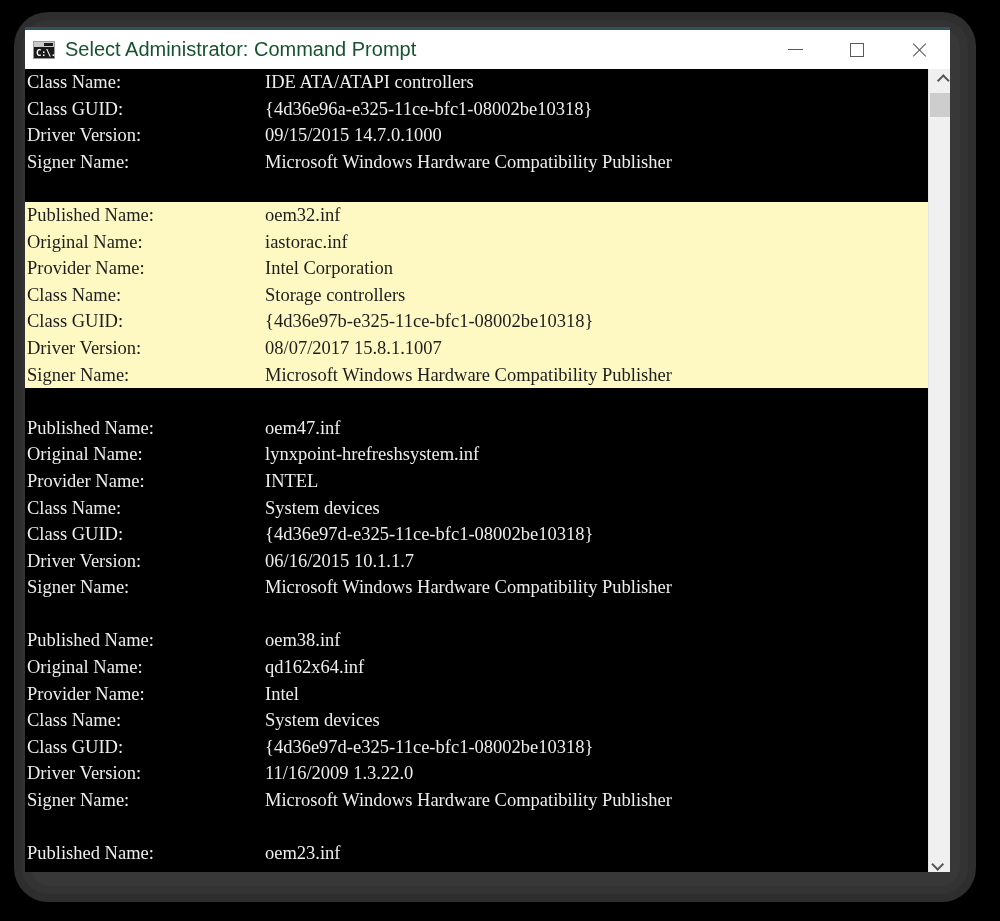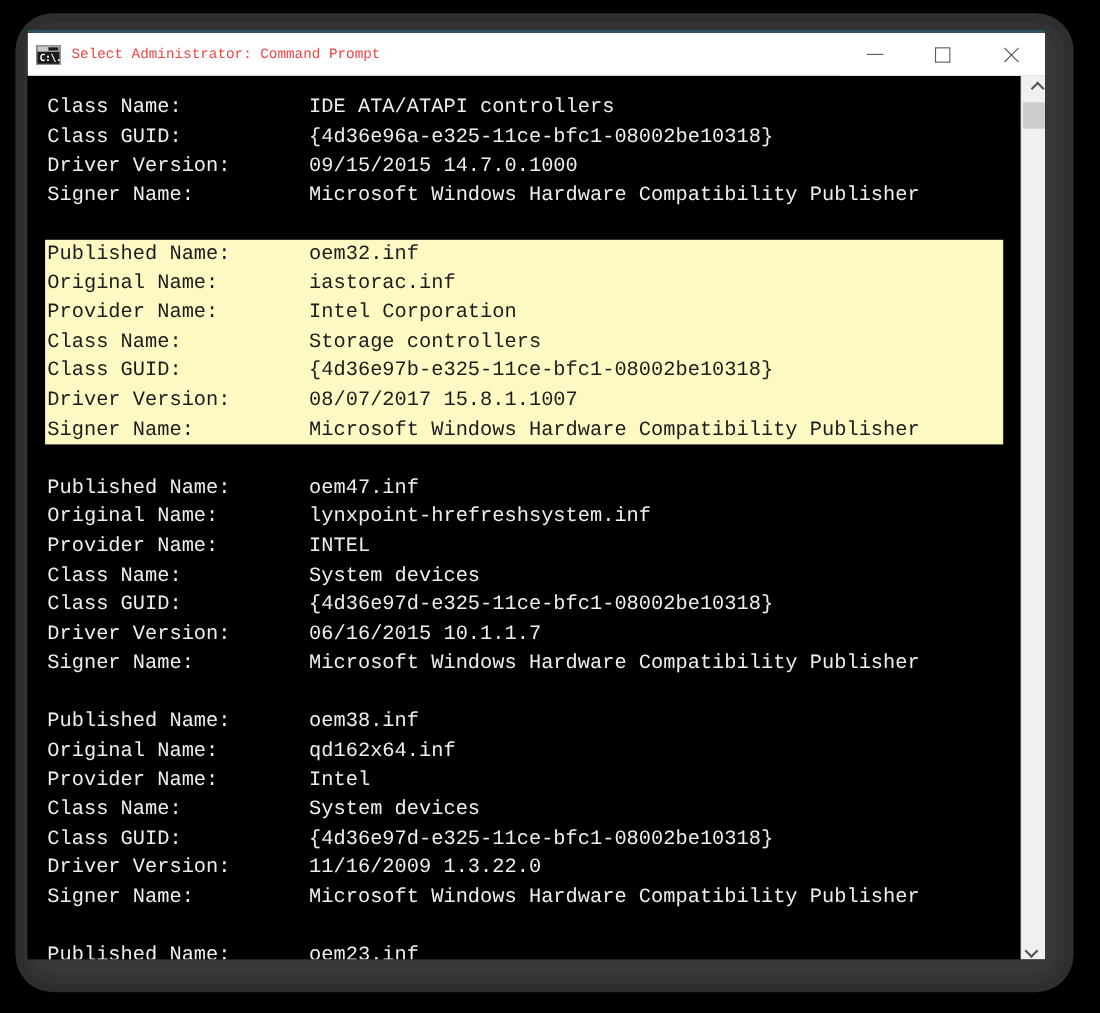--- a/index.html
+++ b/index.html
@@ -74,23 +74,23 @@
     background: #1a1a1a;
   }
   .app-icon .prompt {
     position: absolute; left: 2px; top: 6px;
     font-family: "DejaVu Sans Mono", monospace;
     font-size: 9px; line-height: 10px;
     color: #ffffff; letter-spacing: -0.5px;
     font-weight: bold;
   }
   .title-text {
-    font-family: Liberation Mono, monospace;
-    font-size: 13px;
-    color: #ef4444;
+    font-family: Liberation Sans, sans-serif;
+    font-size: 20px;
+    color: #14532d;
     white-space: nowrap;
   }
   .win-buttons {
     position: absolute;
     right: 0; top: 0;
     height: 39px;
     display: flex;
   }
   .win-btn {
     width: 62px; height: 39px;
@@ -118,22 +118,22 @@
   .console-area {
     position: relative;
     height: 806px;
     background: #000000;
     overflow: hidden;
   }
   .console-text {
     position: absolute;
     left: 0; top: 0;
     right: 22px;
-    padding: 16px;
-    font-family: Liberation Mono, monospace;
+    padding: 0;
+    font-family: Liberation Serif, serif;
     font-size: 18.5px;
     line-height: 26.6px;
     color: #eeeeee;
     white-space: pre;
   }
   .line {
     display: block;
     padding-left: 2px;
     height: 26.6px;
   }

